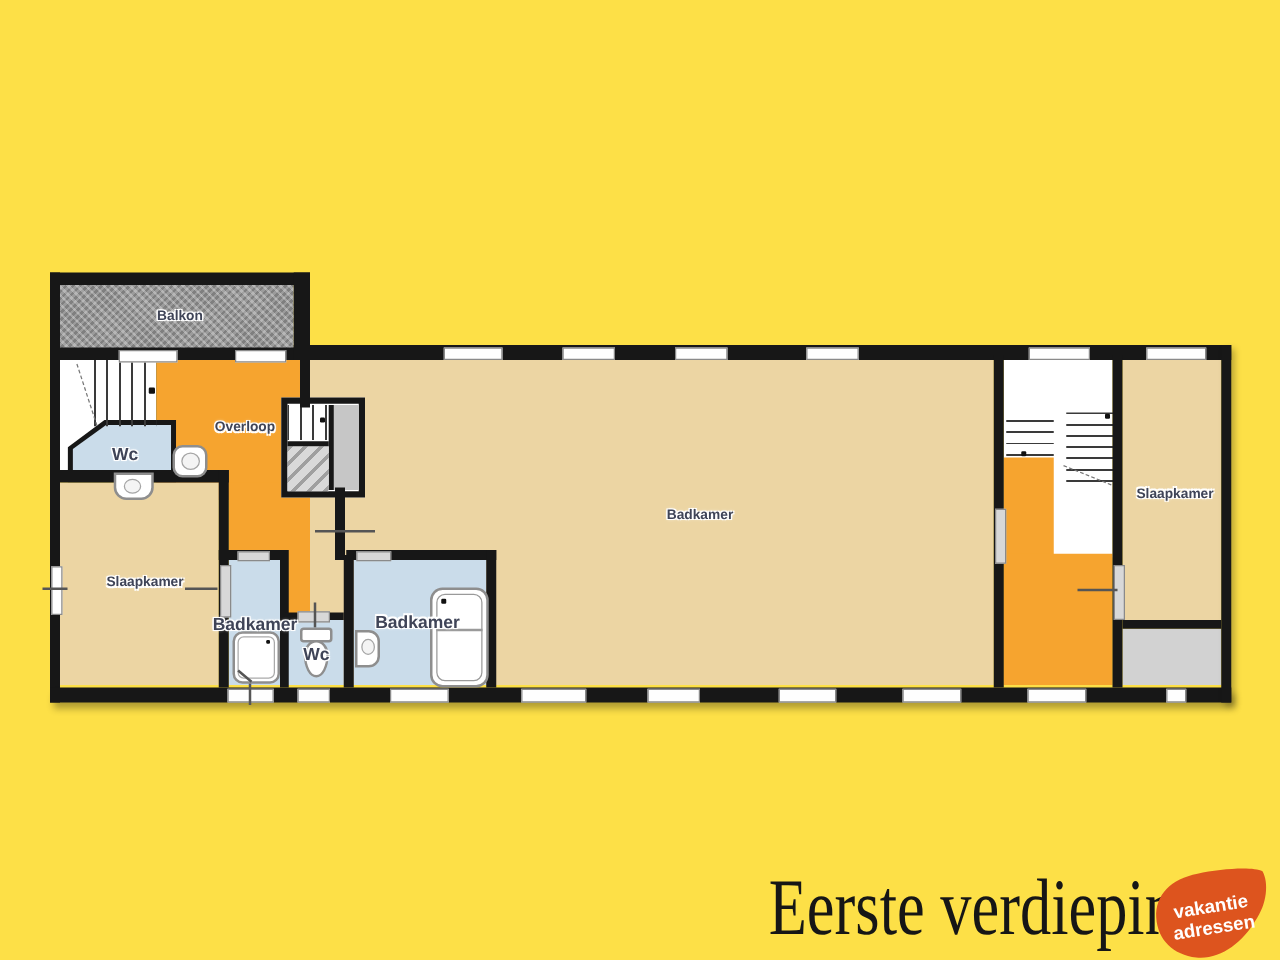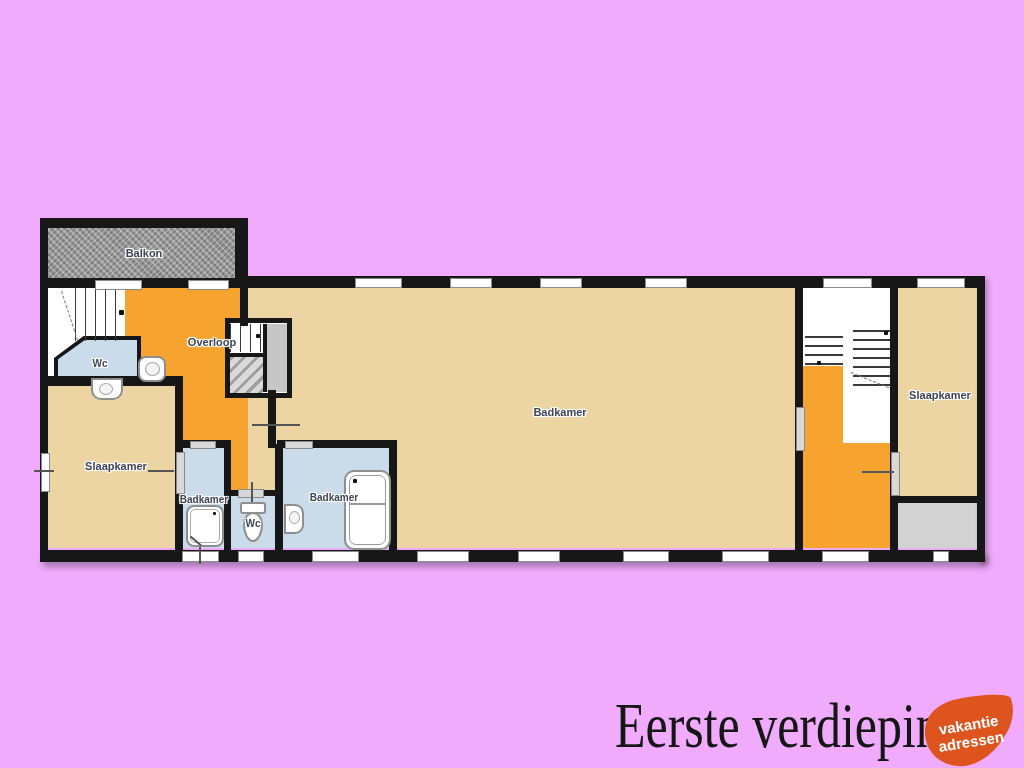--- a/index.html
+++ b/index.html
@@ -1,17 +1,17 @@
 <!DOCTYPE html>
 <html><head>
 <meta charset="utf-8">
 <style>
   html,body{margin:0;padding:0;background:#fff;width:1024px;height:768px;overflow:hidden;
             font-family:"Liberation Sans",sans-serif;}
-  #stage{position:relative;width:1024px;height:768px;background:#f0abfc;}
+  #stage{position:relative;width:1024px;height:768px;background:#fde047;}
   .abs{position:absolute;box-sizing:border-box;}
   
   .fill{position:absolute;z-index:1;}
   .tan{background:#ecd5a3;}
   .orange{background:#f6a42f;}
   .blue{background:#cadcea;}
   .white{background:#ffffff;}
   .roofgray{background:#d2d2d2;}
   .balkon-tex{background-color:#9b9b9b;
     background-image:repeating-linear-gradient(45deg,rgba(255,255,255,.28) 0 2px,transparent 2px 5px),
@@ -30,21 +30,21 @@
     background-image:repeating-linear-gradient(180deg,#3a3a3a 0 1.5px,transparent 1.5px 9px);}
   .dash{position:absolute;border-top:1.5px dashed #777;z-index:2;transform-origin:left top;}
   .dot{position:absolute;background:#111;z-index:3;border-radius:1px;}
   
   .fx{position:absolute;background:#fff;border:2px solid #8e8e8e;border-radius:6px;z-index:4;box-sizing:border-box;}
   .fx-in{position:absolute;border:1.5px solid #a5a5a5;border-radius:50%;z-index:5;box-sizing:border-box;background:#f4f4f4;}
   
   .lbl{position:absolute;z-index:6;transform:translate(-50%,-50%);
     font-size:11px;font-weight:600;color:#3f4457;white-space:nowrap;
     text-shadow:-1px -1px 0 #fff,1px -1px 0 #fff,-1px 1px 0 #fff,1px 1px 0 #fff,0 0 3px #fff;}
-  .lbl.sm{font-size:10px;}
+  .lbl.sm{font-size:14px;}
   
   #floor-title{position:absolute;left:615px;top:694px;z-index:7;color:#161616;
     font-family:"Liberation Serif",serif;font-size:64px;line-height:1;
     transform:scaleX(.78);transform-origin:left top;white-space:nowrap;}
   
   #logo{position:absolute;left:922px;top:692px;width:96px;height:78px;z-index:8;}
   #logo text{font-family:"Liberation Sans",sans-serif;font-weight:bold;font-size:15px;fill:#fff;}
 </style>
 </head>
 <body>
@@ -159,21 +159,21 @@
 
   <div class="fx" style="left:284px;top:504px;width:20px;height:30px;border-radius:0 9px 9px 0;"></div>
   <div class="fx-in" style="left:289px;top:511px;width:11px;height:13px;"></div>
 
   <div class="fx" style="left:344px;top:470px;width:47px;height:80px;border-radius:10px;"></div>
   <div class="abs" style="left:349px;top:475px;width:37px;height:70px;border:1.5px solid #9a9a9a;border-radius:7px;z-index:5;"></div>
   <div class="tick" style="left:349px;top:503px;width:37px;height:1.5px;z-index:6;background:#9a9a9a;"></div>
   <div class="dot" style="left:353px;top:479px;width:4px;height:4px;z-index:6;"></div>
 
   <div class="lbl" style="left:144px;top:253px;">Balkon</div>
-  <div class="lbl" style="left:196px;top:342px;margin-left:16px;">Overloop</div>
+  <div class="lbl" style="left:196px;top:342px;">Overloop</div>
   <div class="lbl sm" style="left:100px;top:363px;">Wc</div>
   <div class="lbl" style="left:116px;top:466px;">Slaapkamer</div>
   <div class="lbl sm" style="left:204px;top:499px;">Badkamer</div>
   <div class="lbl sm" style="left:253px;top:523px;">Wc</div>
   <div class="lbl sm" style="left:334px;top:497px;">Badkamer</div>
   <div class="lbl" style="left:560px;top:412px;">Badkamer</div>
   <div class="lbl" style="left:940px;top:395px;">Slaapkamer</div>
 
   <div id="floor-title">Eerste verdieping</div>
 

